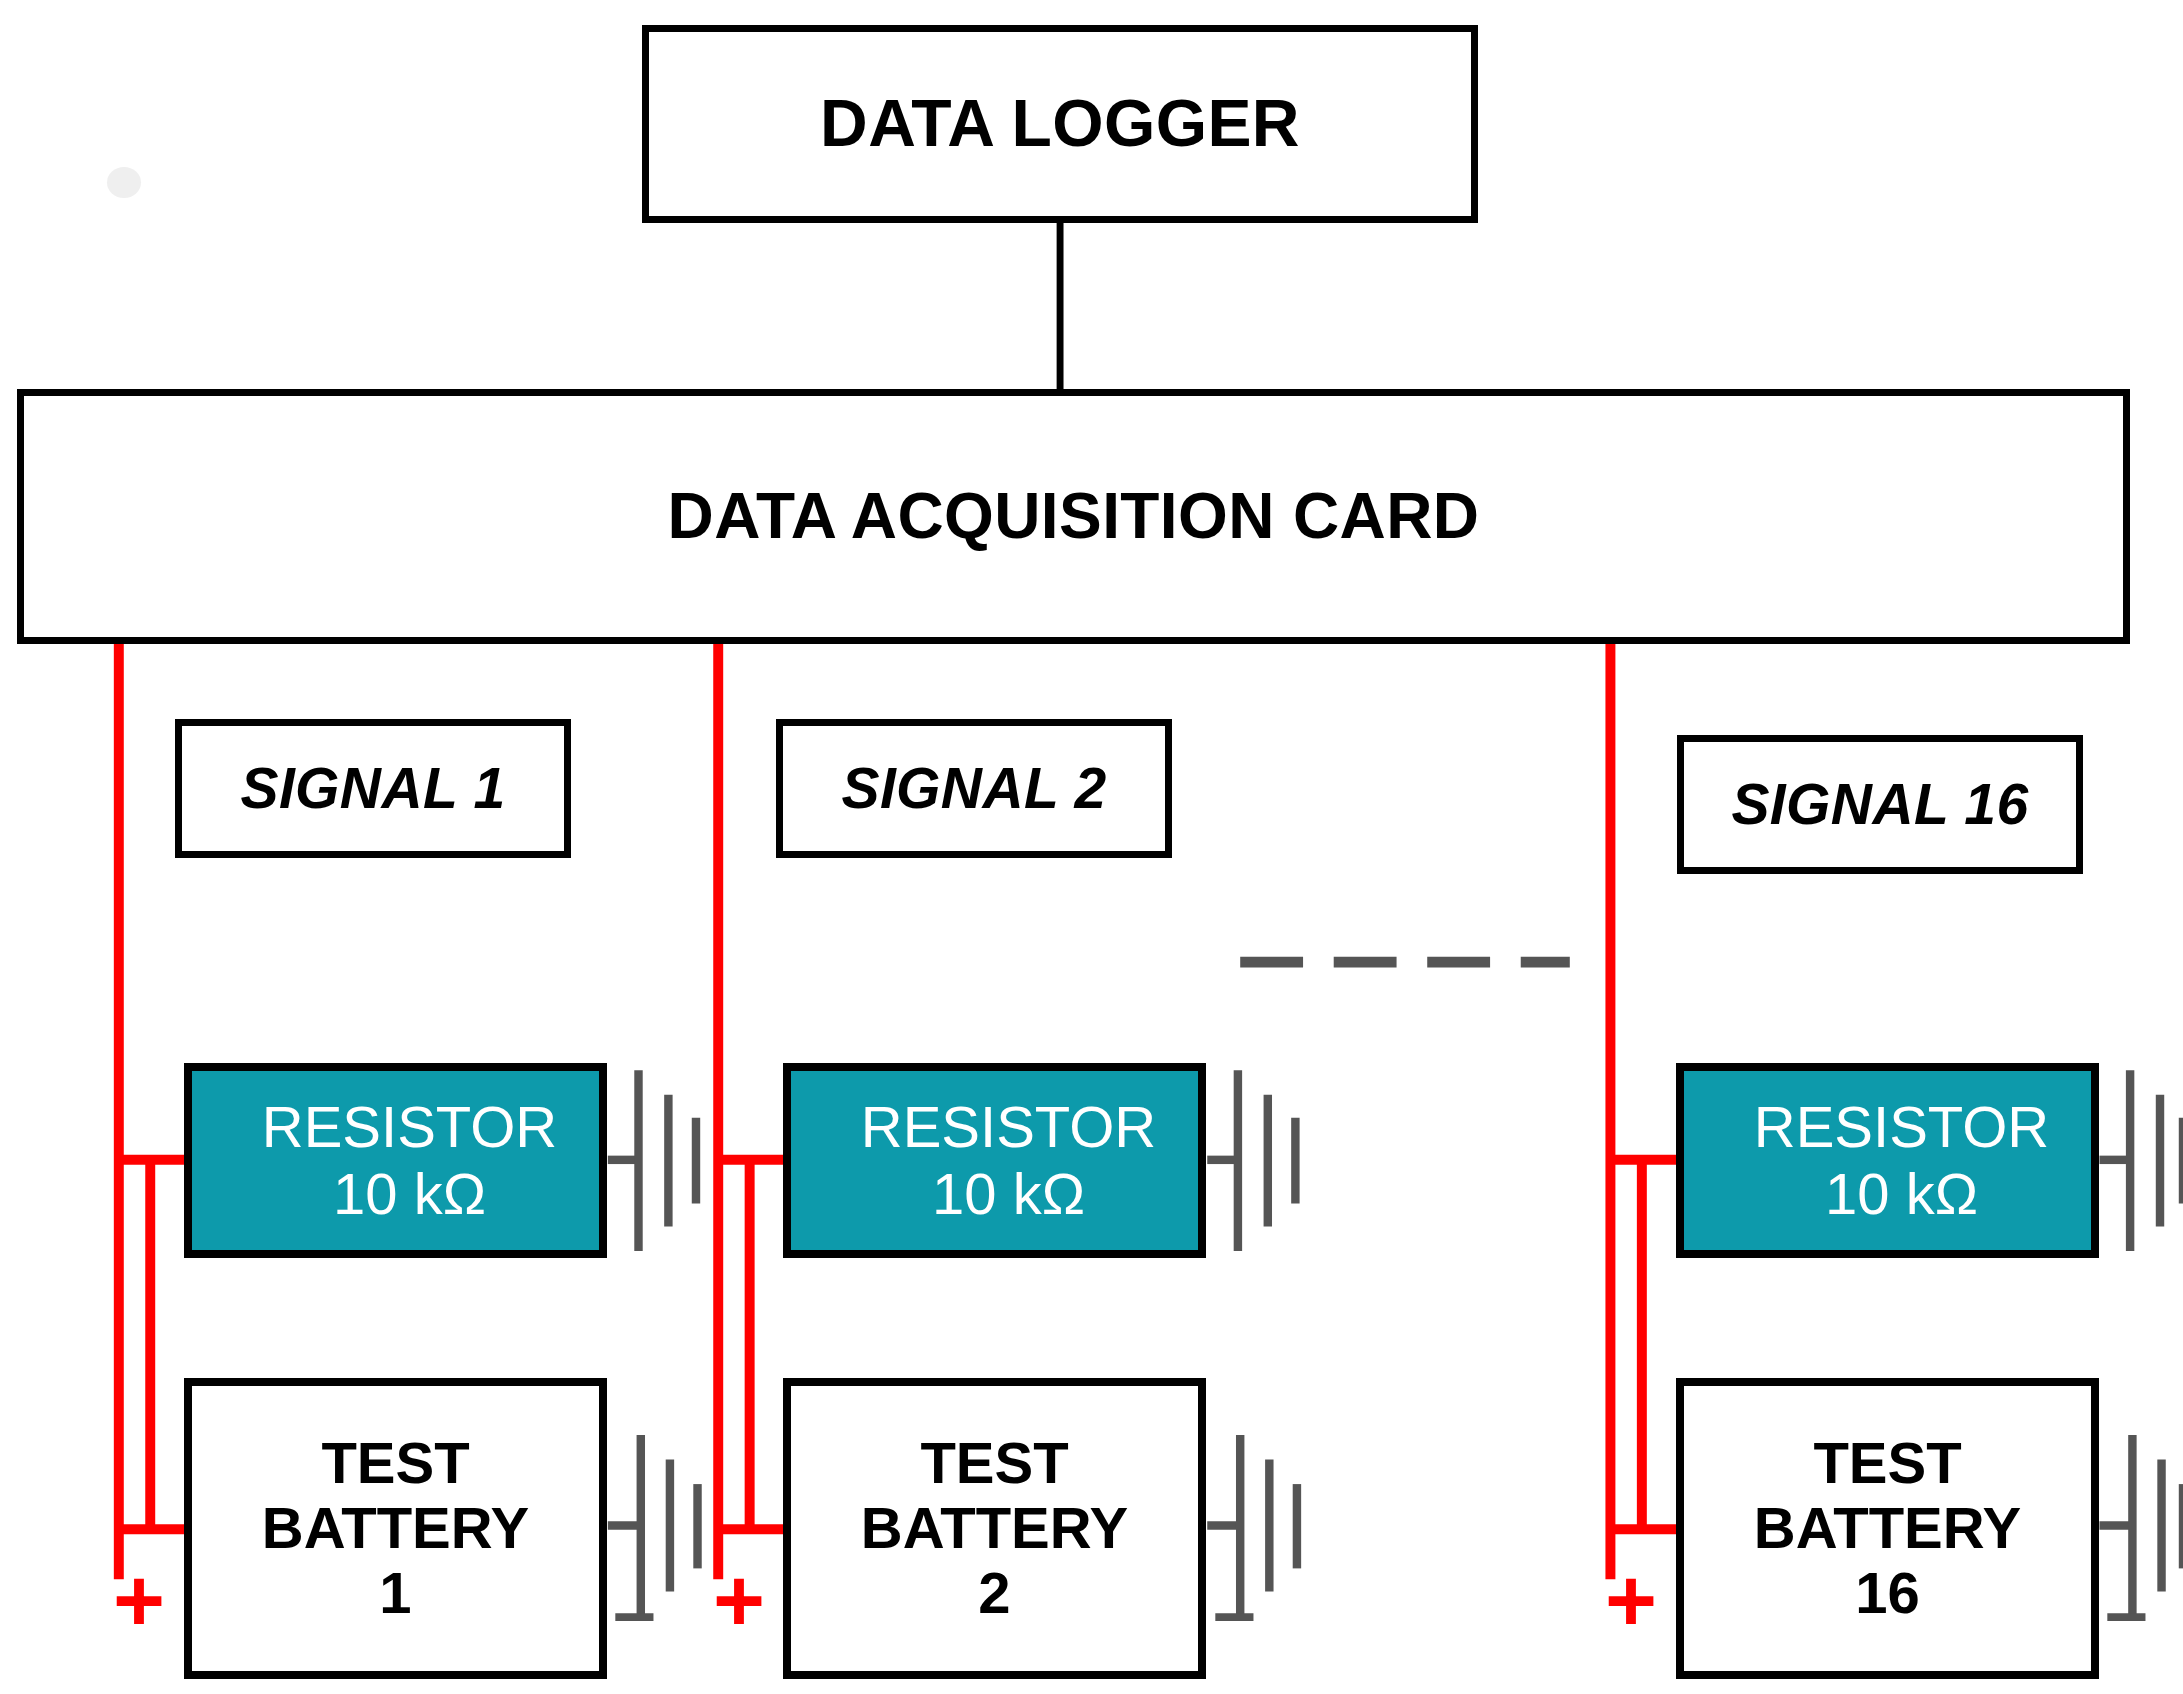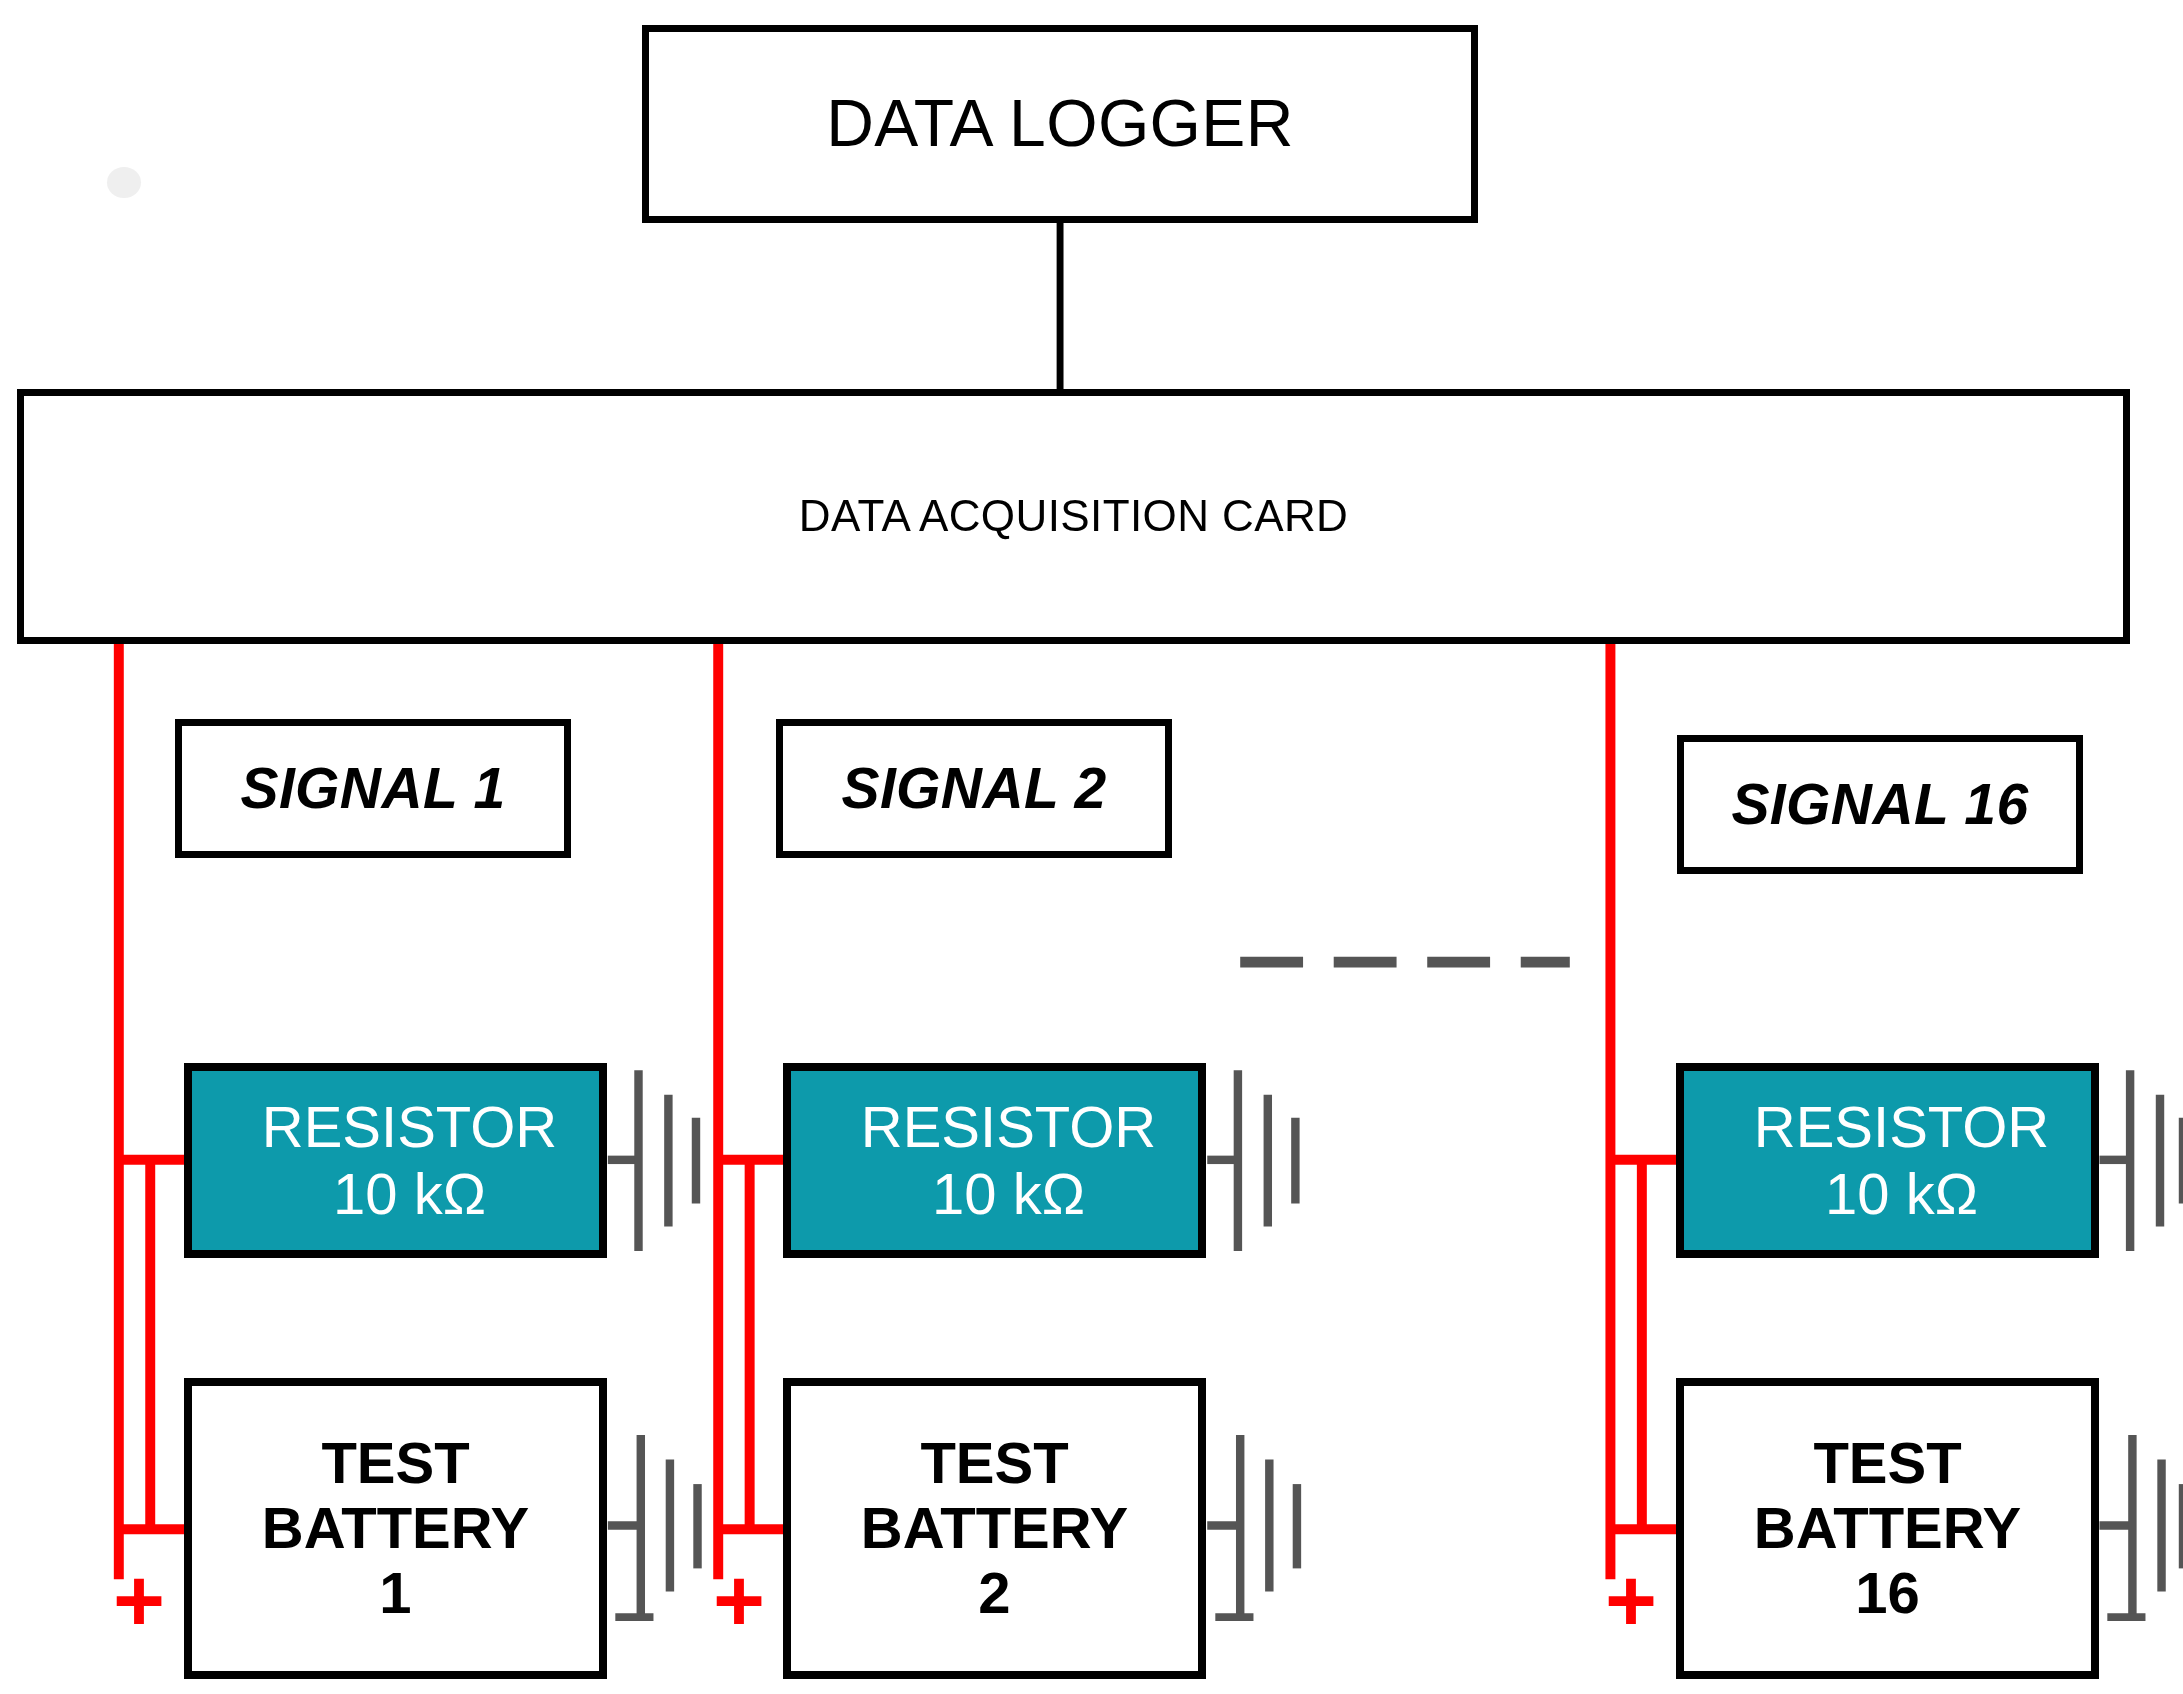--- a/index.html
+++ b/index.html
@@ -6,29 +6,29 @@
   body{width:2183px;height:1695px;position:relative;overflow:hidden;
        font-family:"Liberation Sans", sans-serif;}
 
   #canvas{position:absolute;left:0;top:0;width:2183px;height:1695px;}
 
   
   .box{position:absolute;background:#ffffff;border:7px solid #000000;
        box-sizing:border-box;display:flex;align-items:center;justify-content:center;
        text-align:center;color:#000;z-index:5;}
 
-  .box-title{font-weight:normal;letter-spacing:0.4px;line-height:1.05;}
+  .box-title{font-weight:bold;letter-spacing:0.4px;line-height:1.05;}
 
   
   #data-logger{left:642px;top:24.5px;width:836px;height:198px;}
   #data-logger .box-title{font-size:66px;}
 
   
   #daq-card{left:17px;top:389px;width:2113px;height:255px;}
-  #daq-card .box-title{font-size:44px;}
+  #daq-card .box-title{font-size:64px;}
 
   
   .signal-box{height:139px;border-width:7px;}
   .signal-box .box-title{font-size:57px;font-style:italic;font-weight:bold;}
   #signal-box-1{left:175px;top:719px;width:396px;}
   #signal-box-2{left:776px;top:719px;width:396px;}
   #signal-box-16{left:1677px;top:719px;width:406px;margin-top:16px;}
 
   
   .resistor-box{height:195px;width:423px;background:#0d9aab;border:8.4px solid #000;

